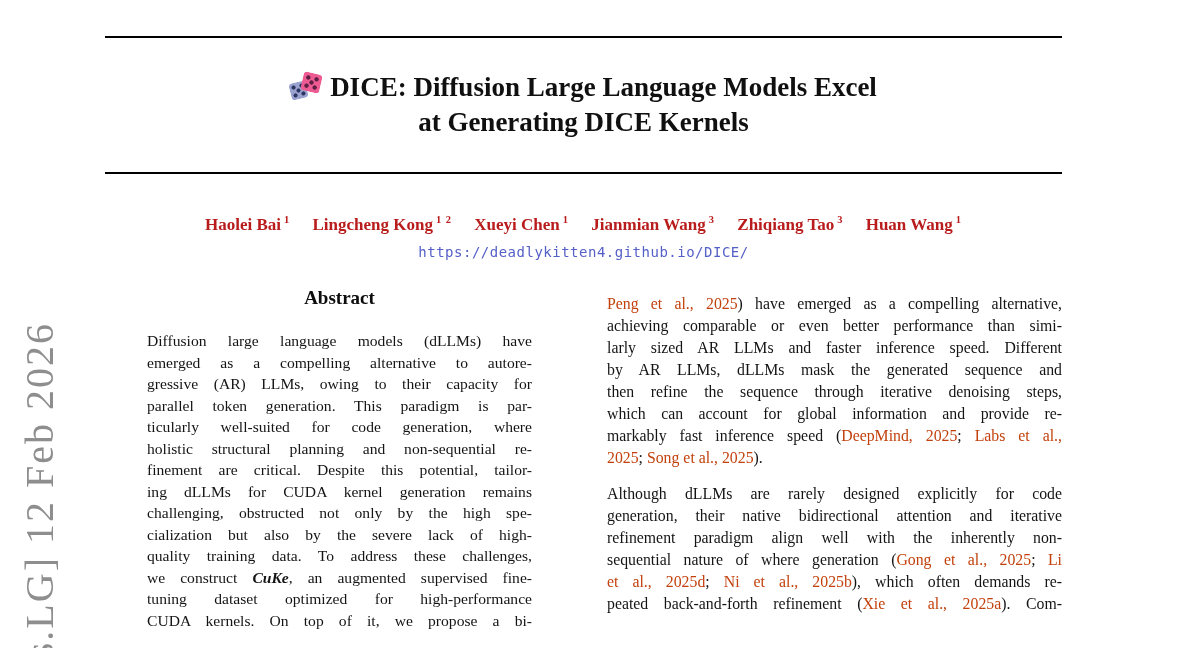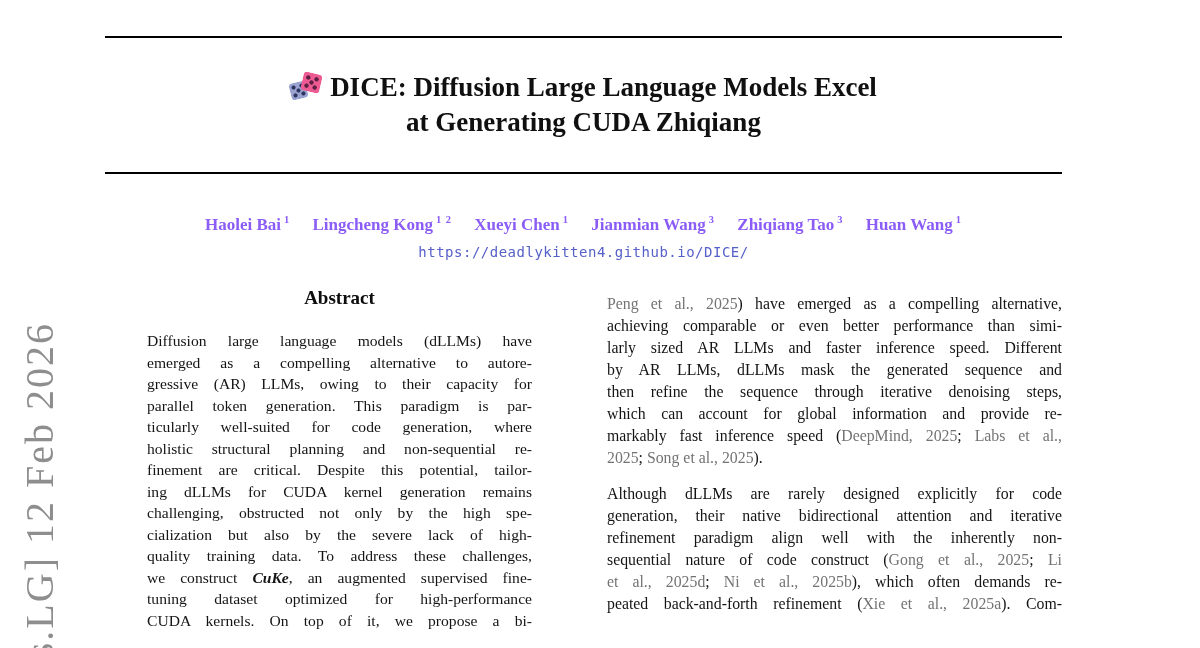--- a/index.html
+++ b/index.html
@@ -37,61 +37,61 @@
     background-image:
       radial-gradient(circle at 28% 28%,#5d1f44 1.8px,transparent 2.5px),
       radial-gradient(circle at 72% 28%,#5d1f44 1.8px,transparent 2.5px),
       radial-gradient(circle at 28% 72%,#5d1f44 1.8px,transparent 2.5px),
       radial-gradient(circle at 72% 72%,#5d1f44 1.8px,transparent 2.5px),
       radial-gradient(circle at 50% 50%,#5d1f44 1.8px,transparent 2.5px);
   }
 
   
   .authors{position:absolute;left:105px;top:214px;width:957px;text-align:center;
-    font-size:17px;font-weight:bold;color:#8b5cf6;}
+    font-size:17px;font-weight:bold;color:#b91c1c;}
   .author{margin:0 9px;white-space:nowrap;}
   .author sup{font-size:10.5px;font-weight:bold;margin-left:3px;letter-spacing:1px;}
 
   
   .url-line{position:absolute;left:105px;top:243px;width:957px;text-align:center;}
   .url{font-family:"DejaVu Sans Mono",monospace;font-size:14px;letter-spacing:0.5px;
     color:#5560c8;text-decoration:none;}
 
   
   .col-left{position:absolute;left:105px;top:287px;width:455px;}
   .abstract-inner{margin-left:42px;margin-right:28px;}
   .abstract-heading{text-align:center;font-size:19px;font-weight:bold;margin-bottom:21px;color:#0d0d0d;}
   .col-left .tline{font-size:15.6px;line-height:21.5px;}
 
   .col-right{position:absolute;left:607px;top:293px;width:455px;}
   .col-right .tline{font-size:15.8px;line-height:22px;}
   .para2{margin-top:14px;}
 
   .tline{text-align:justify;text-align-last:justify;color:#141414;}
   .tline.noj{text-align:right;text-align-last:left;}
-  .cite{color:#737373;}
+  .cite{color:#c2410c;}
   .bi{font-weight:bold;font-style:italic;}
 </style>
 </head>
 <body>
 
 <div class="page">
 
   <div class="stamp">cs.LG] 12 Feb 2026</div>
 
   <div class="hrule rule-top"></div>
 
   <div class="title-block">
     <div>
       <span class="dice">
         <span class="die die-blue"></span>
         <span class="die die-pink"></span>
       </span><span>DICE: Diffusion Large Language Models Excel</span>
     </div>
-    <div>at Generating CUDA Zhiqiang</div>
+    <div>at Generating DICE Kernels</div>
   </div>
 
   <div class="hrule rule-mid"></div>
 
   <div class="authors">
     <span class="author"><span>Haolei Bai</span><sup>1</sup></span>
     <span class="author"><span>Lingcheng Kong</span><sup>1 2</sup></span>
     <span class="author"><span>Xueyi Chen</span><sup>1</sup></span>
     <span class="author"><span>Jianmian Wang</span><sup>3</sup></span>
     <span class="author"><span>Zhiqiang Tao</span><sup>3</sup></span>
@@ -132,19 +132,19 @@
         <div class="tline"><span>by AR LLMs, dLLMs mask the generated sequence and</span></div>
         <div class="tline"><span>then refine the sequence through iterative denoising steps,</span></div>
         <div class="tline"><span>which can account for global information and provide re-</span></div>
         <div class="tline"><span>markably fast inference speed (</span><span class="cite">DeepMind, 2025</span><span>; </span><span class="cite">Labs et al.,</span></div>
         <div class="tline noj"><span class="cite">2025</span><span>; </span><span class="cite">Song et al., 2025</span><span>).</span></div>
       </div>
     <div class="para2">
         <div class="tline"><span>Although dLLMs are rarely designed explicitly for code</span></div>
         <div class="tline"><span>generation, their native bidirectional attention and iterative</span></div>
         <div class="tline"><span>refinement paradigm align well with the inherently non-</span></div>
-        <div class="tline"><span>sequential nature of code construct (</span><span class="cite">Gong et al., 2025</span><span>; </span><span class="cite">Li</span></div>
+        <div class="tline"><span>sequential nature of where generation (</span><span class="cite">Gong et al., 2025</span><span>; </span><span class="cite">Li</span></div>
         <div class="tline"><span class="cite">et al., 2025d</span><span>; </span><span class="cite">Ni et al., 2025b</span><span>), which often demands re-</span></div>
         <div class="tline"><span>peated back-and-forth refinement (</span><span class="cite">Xie et al., 2025a</span><span>).  Com-</span></div>
       </div>
   </div>
 
 </div>
 
 </body></html>

